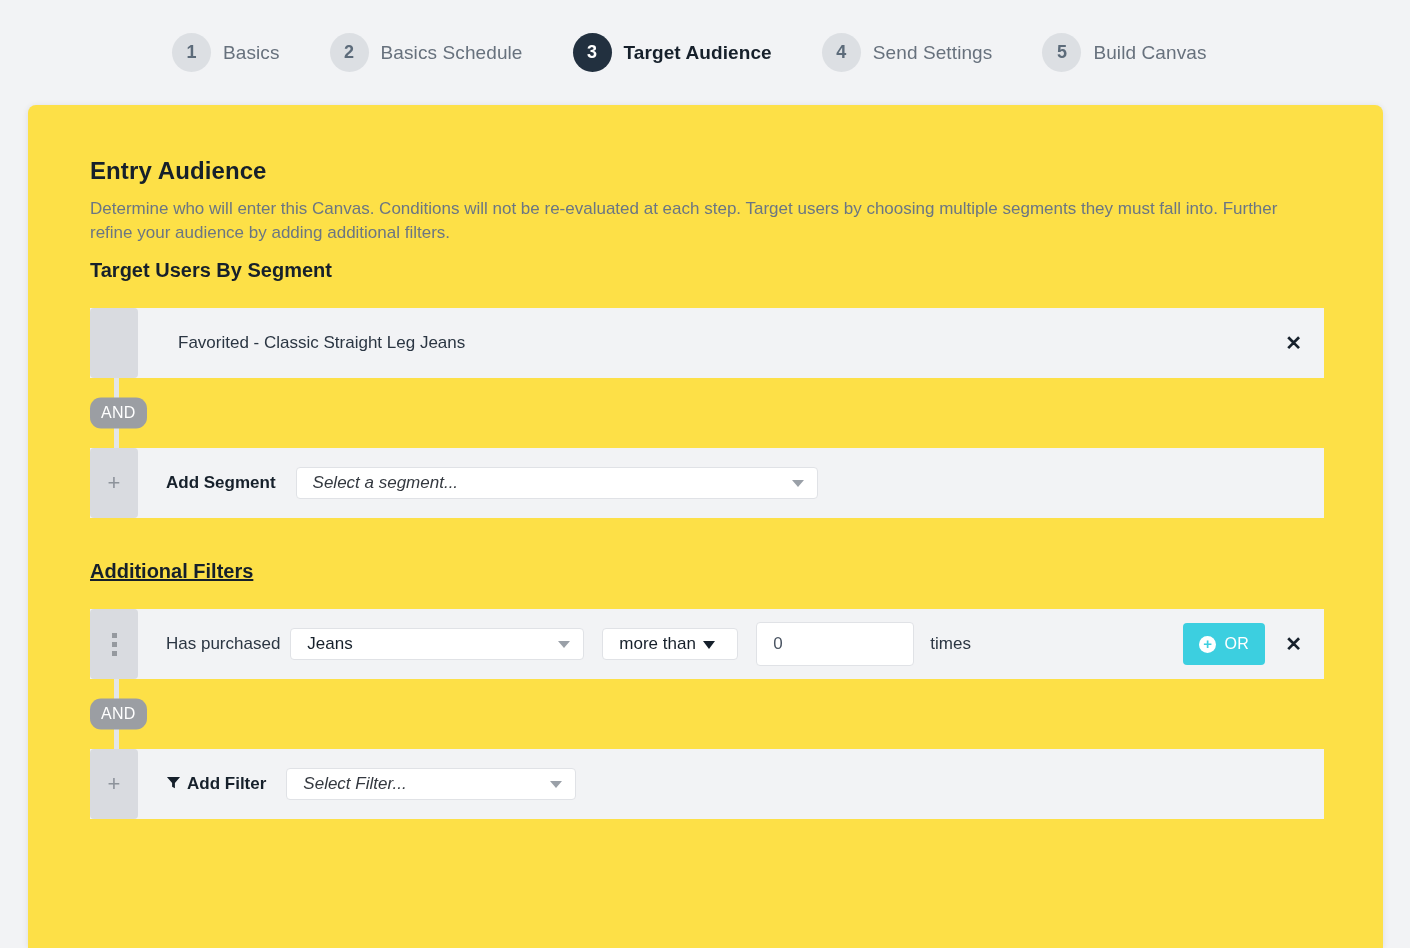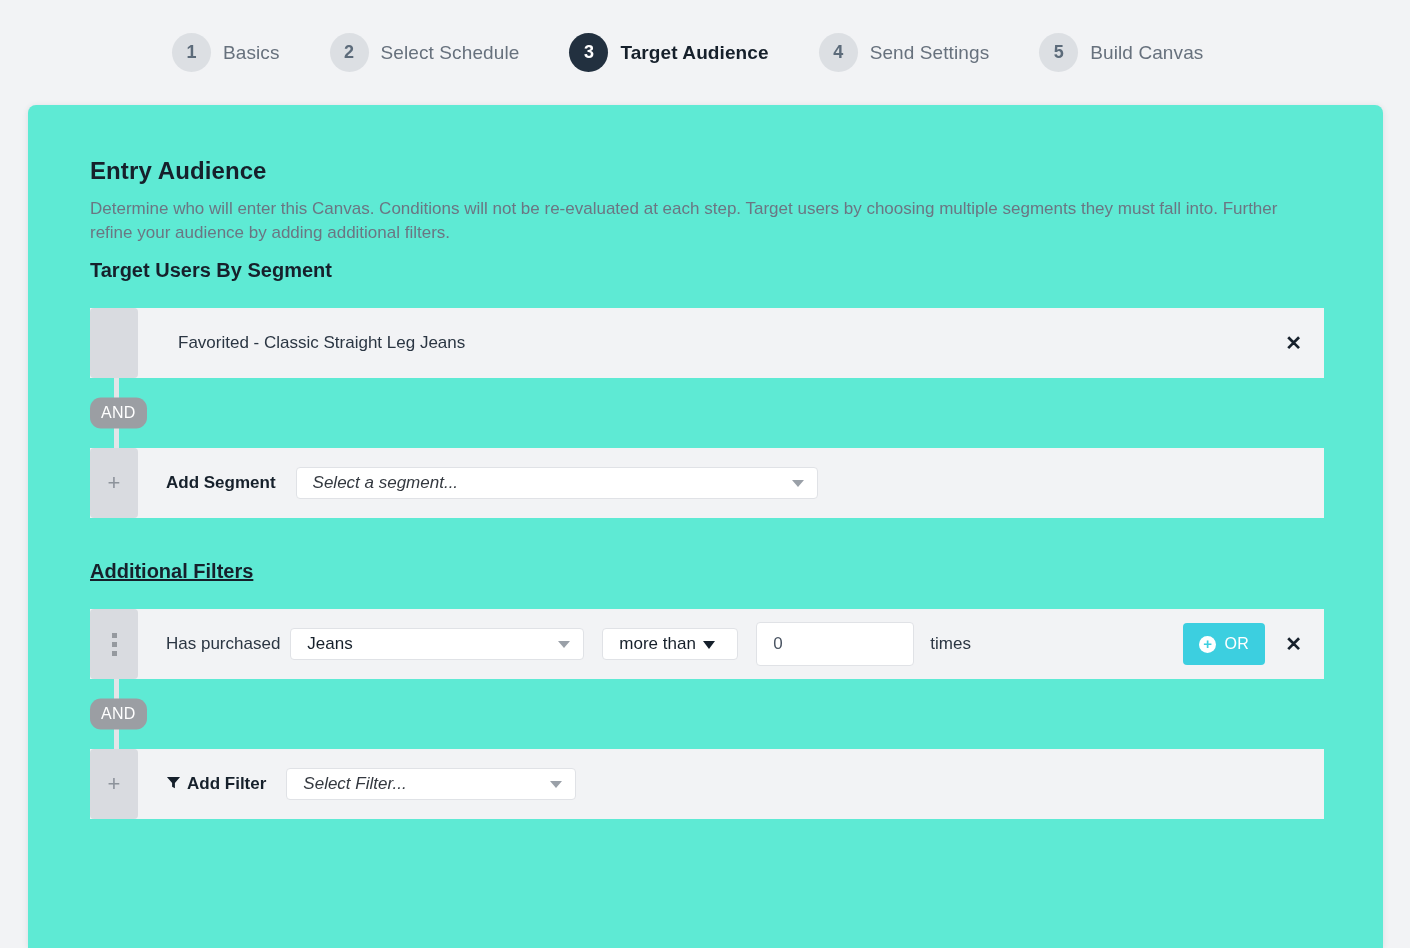--- a/index.html
+++ b/index.html
@@ -59,21 +59,21 @@
     font-weight: bold;
   }
 
   
   .card {
     position: absolute;
     left: 28px;
     top: 105px;
     width: 1355px;
     height: 843px;
-    background: #5eead4;
+    background: #fde047;
     border-radius: 8px 8px 0 0;
     box-shadow: 0 1px 6px rgba(20, 30, 45, 0.10);
     box-sizing: border-box;
     overflow: hidden;
   }
   .card-inner {
     padding: 52px 0 0 62px;
   }
 
   .page-title {
@@ -320,21 +320,21 @@
 
 <div class="stepper">
 
   <div class="step">
     <div class="step-circle">1</div>
     <div class="step-label">Basics</div>
   </div>
 
   <div class="step">
     <div class="step-circle">2</div>
-    <div class="step-label">Select Schedule</div>
+    <div class="step-label">Basics Schedule</div>
   </div>
 
   <div class="step active">
     <div class="step-circle">3</div>
     <div class="step-label">Target Audience</div>
   </div>
 
   <div class="step">
     <div class="step-circle">4</div>
     <div class="step-label">Send Settings</div>

